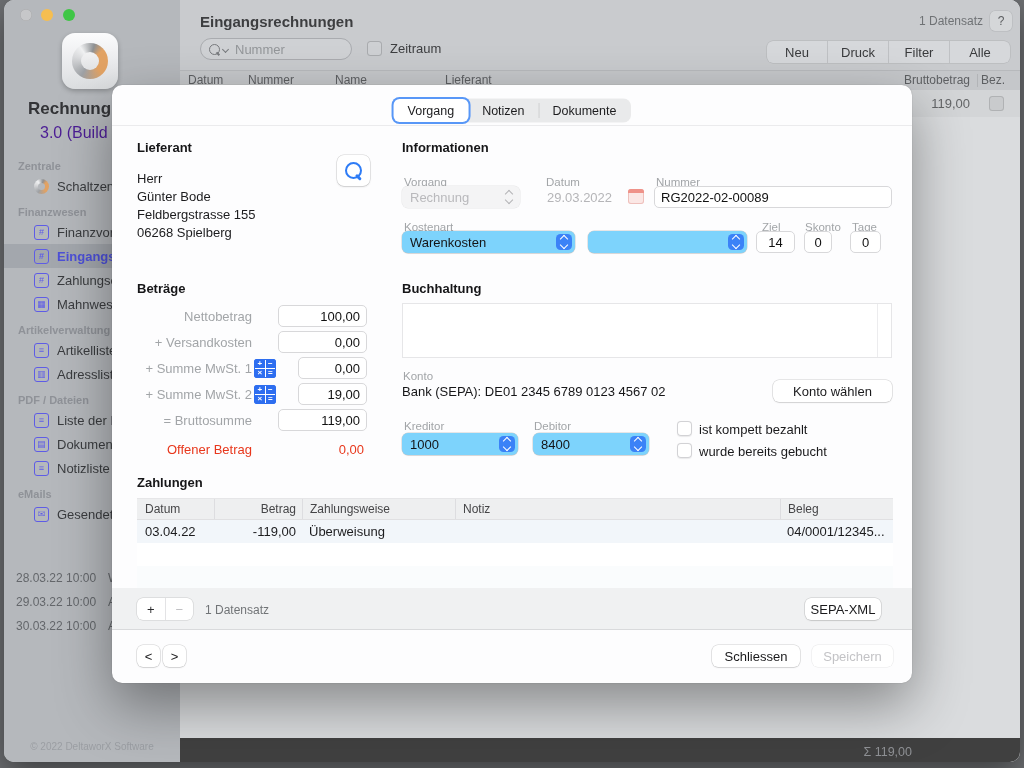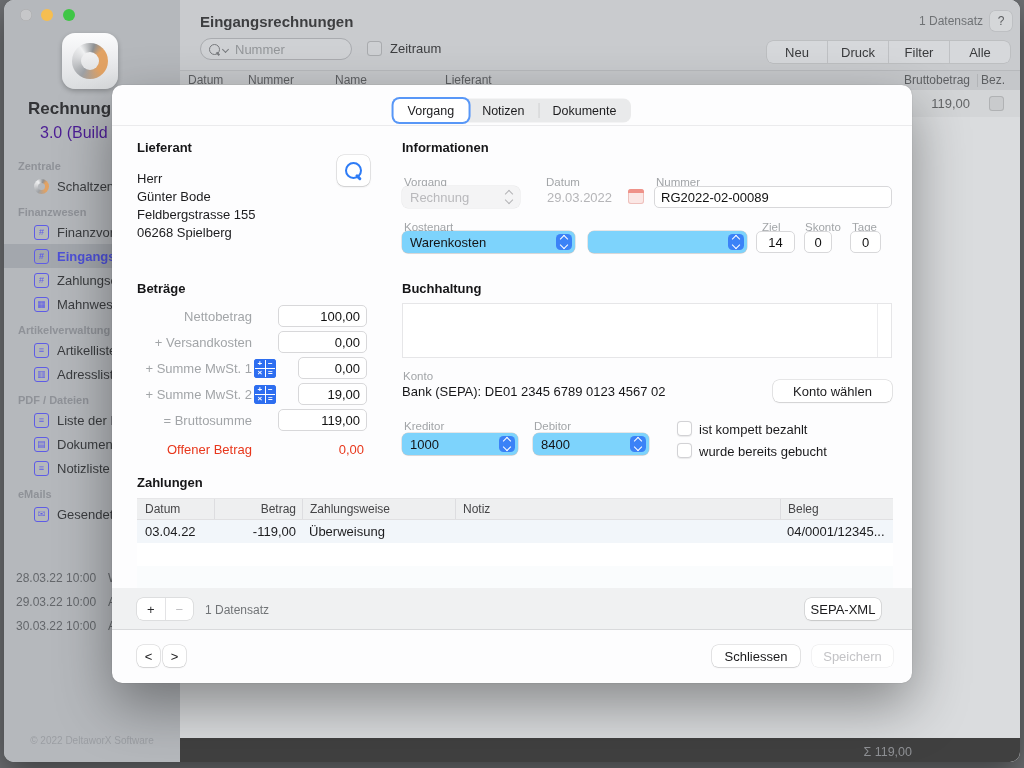--- a/index.html
+++ b/index.html
@@ -25,21 +25,21 @@
   .appver{position:absolute;left:36px;top:124px;font-size:16px;color:#4c1d95;white-space:nowrap;}
   .side-list{position:absolute;left:0;top:152px;width:100%;}
   .sec{padding:8px 0 2px 14px;font-size:11px;font-weight:bold;color:#8f9298;white-space:nowrap;}
   .srow{display:flex;align-items:center;height:24px;padding-left:30px;gap:8px;font-size:13px;color:#3a3c3f;white-space:nowrap;}
   .srow.sel{background:#a3a7ad;color:#4d50d8;font-weight:bold;}
   .sicon{width:15px;height:15px;border:1.5px solid #5e5ce6;border-radius:3px;color:#5e5ce6;font-size:9px;
          display:flex;align-items:center;justify-content:center;flex:none;box-sizing:border-box;line-height:1;}
   .slog{position:absolute;left:12px;top:566px;font-size:12px;color:#64676b;line-height:24px;white-space:nowrap;}
   .logrow span{display:inline-block;}
   .logtxt{margin-left:12px;}
-  .copy{position:absolute;left:0;right:0;bottom:16px;text-align:center;font-size:10px;color:#9b9ea3;}
+  .copy{position:absolute;left:0;right:0;bottom:10px;text-align:center;font-size:10px;color:#9b9ea3;}
 
   
   .main{position:absolute;left:176px;top:0;right:0;bottom:0;background:#dadcde;}
   .toolbar{position:absolute;left:0;top:0;right:0;height:70px;background:#c9cbce;}
   .tb-title{position:absolute;left:20px;top:13px;font-size:15px;font-weight:bold;color:#3d3e40;}
   .search{position:absolute;left:20px;top:38px;width:152px;height:22px;border:1px solid #a9abaf;border-radius:11px;
           background:#cfd1d4;display:flex;align-items:center;padding:0 8px;gap:3px;box-sizing:border-box;}
   .search input{border:none;background:transparent;outline:none;font-size:13px;color:#333;width:100%;font-family:inherit;}
   .search input::placeholder{color:#939699;}
   .mag{width:9px;height:9px;border:1.5px solid #77797d;border-radius:50%;position:relative;flex:none;}

